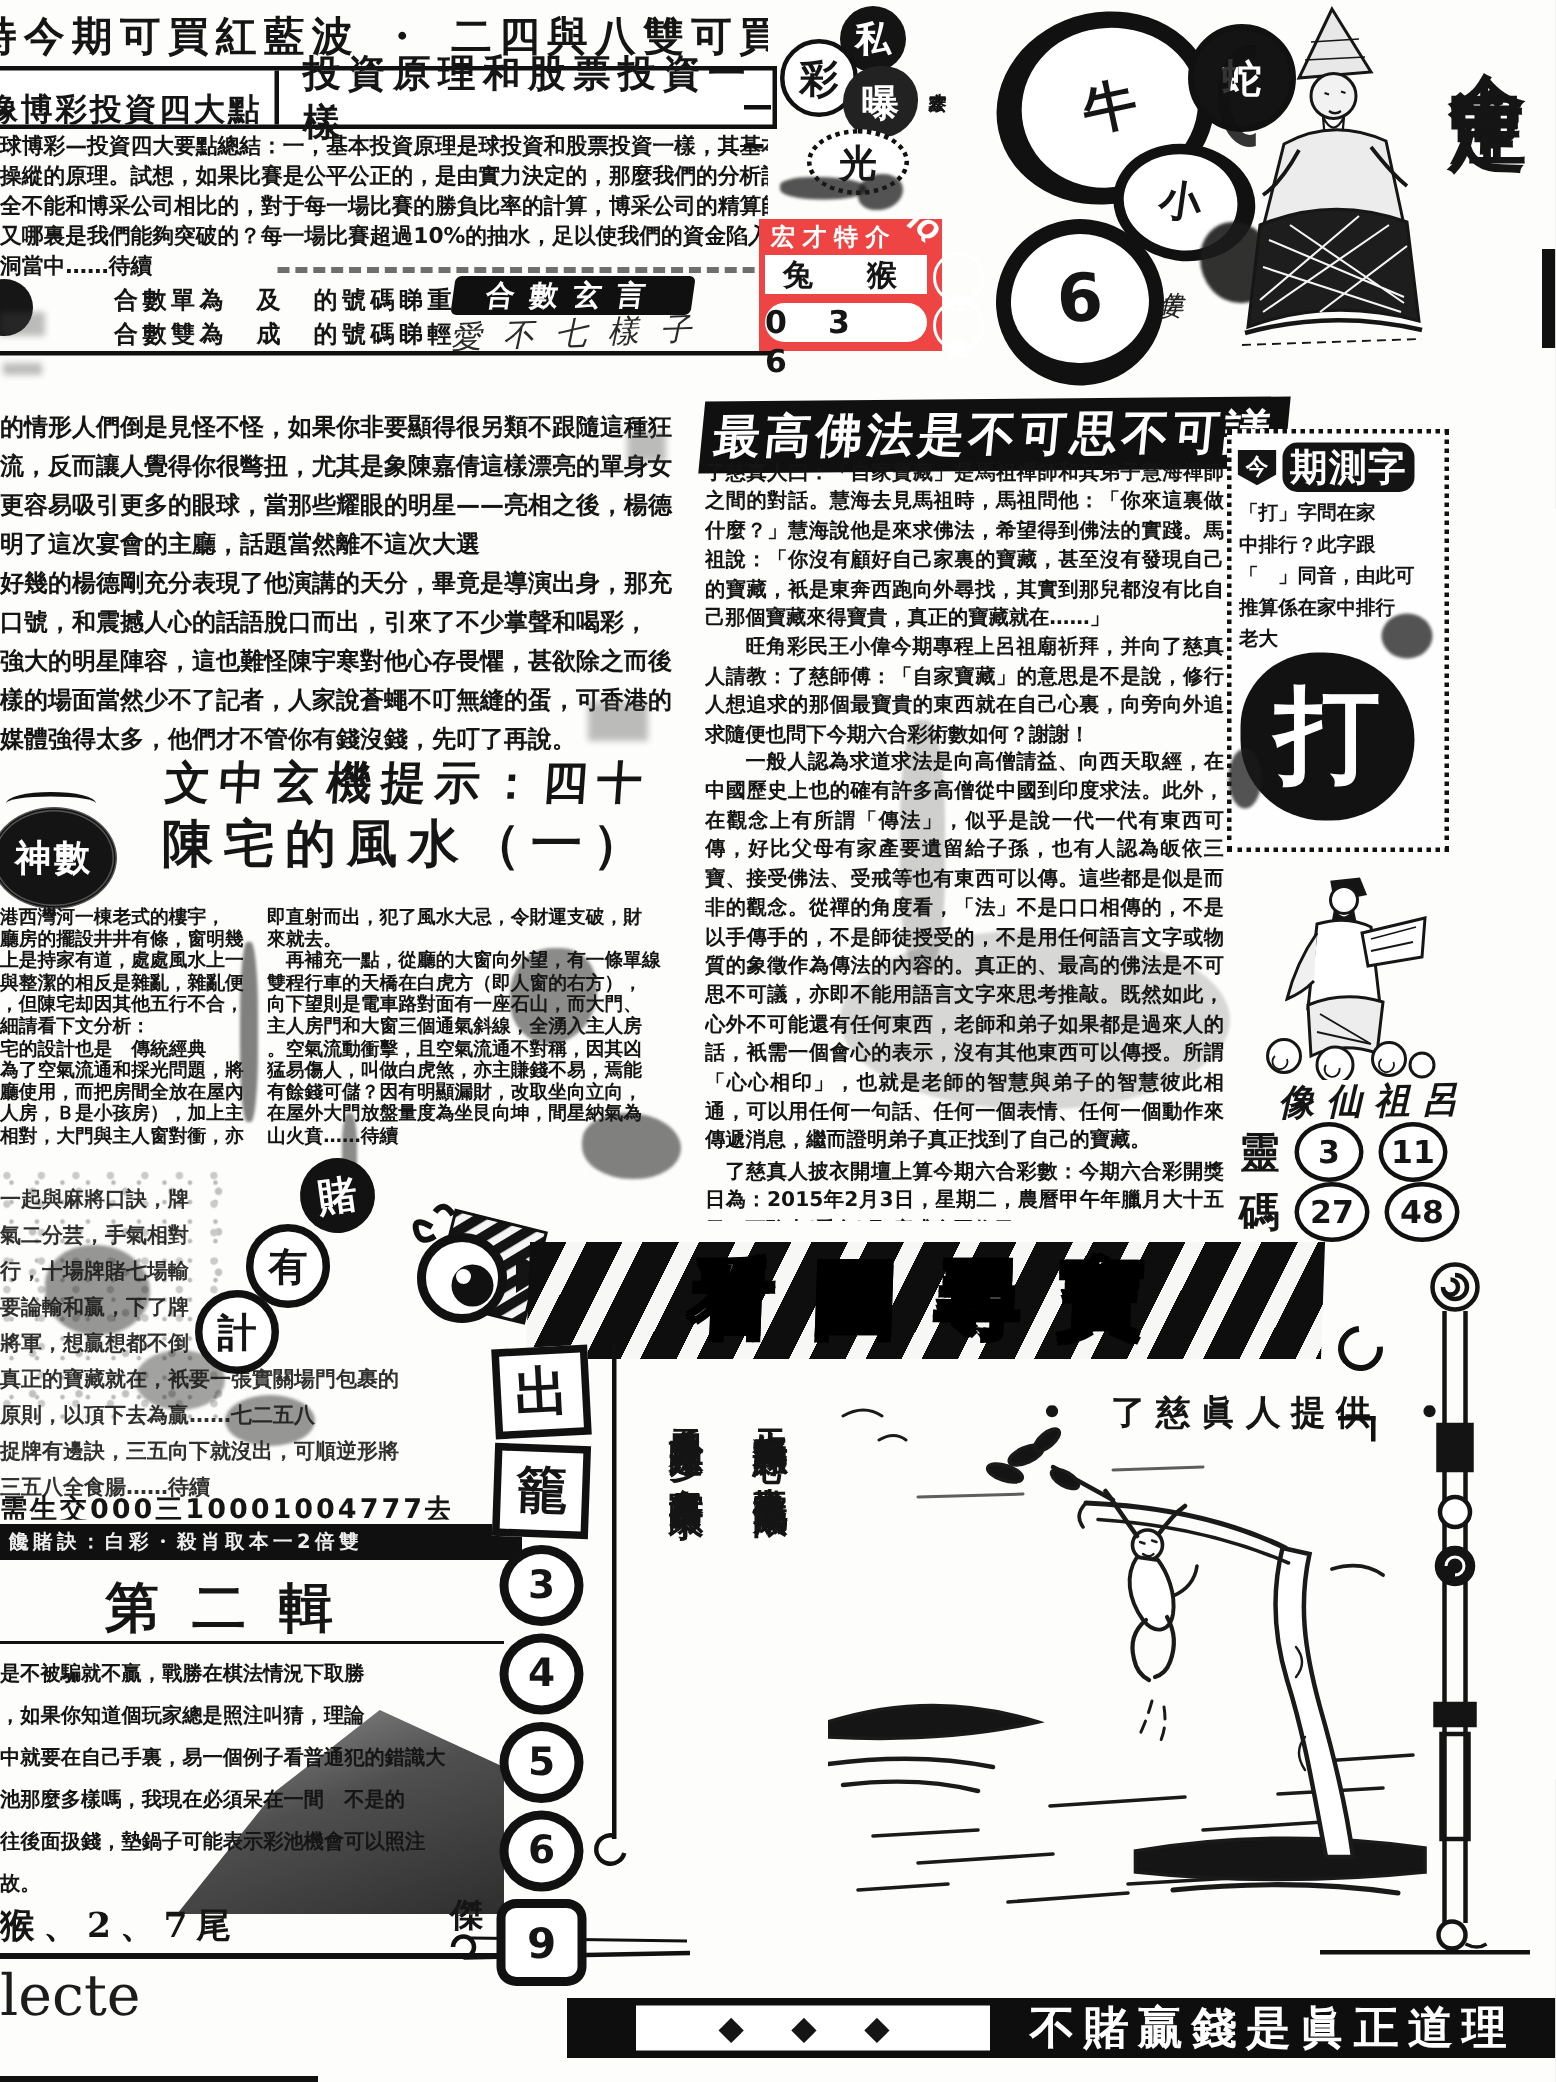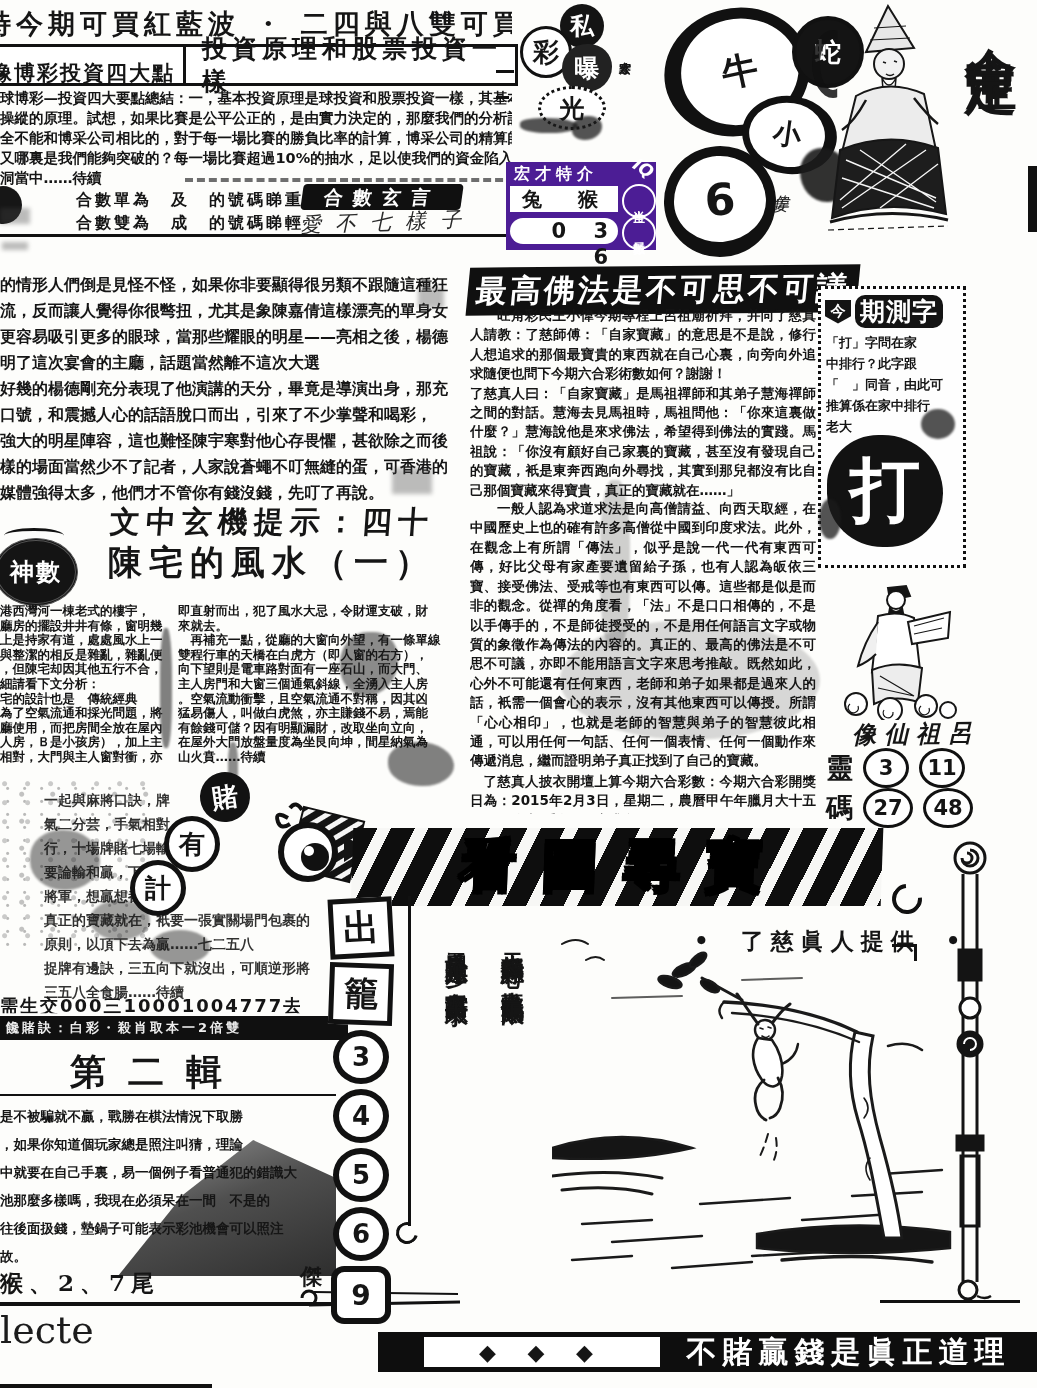--- a/index.html
+++ b/index.html
@@ -73,26 +73,26 @@
     <div class="abs serif heavy" style="left:2px;top:22px;width:46px;height:46px;border-radius:50%;background:#fff;border:3px solid #111;font-size:26px;display:flex;align-items:center;justify-content:center;">彩</div>
     <div class="abs serif heavy" style="left:44px;top:40px;width:50px;height:48px;border-radius:50% 46% 52% 48%;background:#222;color:#fff;font-size:25px;display:flex;align-items:center;justify-content:center;">曝</div>
     <div class="abs serif heavy" style="left:20px;top:82px;width:62px;height:38px;border-radius:50%;background:#fff;border:3px dotted #111;font-size:25px;display:flex;align-items:center;justify-content:center;">光</div>
     <div class="abs v" style="left:98px;top:48px;font-size:12px;font-weight:bold;">察宏才</div>
   </div>
   <div class="blob" style="left:520px;top:118px;width:58px;height:15px;border-radius:40% 60% 50% 50%;"></div>
   <div class="blob" style="left:572px;top:116px;width:30px;height:24px;border-radius:55% 45% 60% 40%;"></div>
   <div class="rule" style="left:496px;top:70px;width:18px;height:3px;"></div>
   <div class="rule" style="left:496px;top:96px;width:13px;height:3px;"></div>
 
-  <div class="abs" style="left:506px;top:162px;width:150px;height:88px;background:#4c1d95;">
+  <div class="abs" style="left:506px;top:146px;width:122px;height:88px;background:#ef4444;">
     <div class="abs heavy" style="left:8px;top:2px;color:#fff;font-size:16px;letter-spacing:5px;">宏才特介</div>
     <div class="abs heavy" style="right:2px;top:-4px;color:#fff;font-size:17px;font-style:italic;transform:rotate(34deg);">IQ</div>
     <div class="abs heavy serif" style="left:4px;top:24px;width:108px;height:26px;background:#fff;font-size:20px;letter-spacing:8px;text-align:center;line-height:26px;">兔　猴</div>
     <div class="abs v heavy" style="left:116px;top:22px;width:30px;height:30px;border-radius:50%;border:2px solid #fff;color:#fff;font-size:12px;display:flex;align-items:center;justify-content:center;line-height:1;">生肖</div>
-    <div class="abs heavy" style="left:4px;top:56px;width:108px;height:26px;background:#fff;font-size:21px;letter-spacing:10px;text-align:right;line-height:26px;border-radius:13px;">0 3 6</div>
+    <div class="abs heavy" style="left:4px;top:56px;width:108px;height:26px;background:#fff;font-size:21px;letter-spacing:10px;text-align:left;line-height:26px;border-radius:13px;">0 3 6</div>
     <div class="abs v heavy" style="left:116px;top:54px;width:30px;height:30px;border-radius:50%;border:2px solid #fff;color:#fff;font-size:12px;display:flex;align-items:center;justify-content:center;line-height:1;">尾數</div>
   </div>
 
   <div class="egg serif heavy" style="left:664px;top:8px;width:118px;height:106px;border:11px solid #111;border-left-width:17px;transform:rotate(-12deg);font-size:36px;">
     <span>牛</span>
     </div>
   <div class="egg serif heavy" style="left:792px;top:16px;width:64px;height:64px;background:#141414;color:#fff;border:4px solid #111;font-size:26px;">
     <span>蛇</span>
     </div>
   <div class="egg serif heavy" style="left:742px;top:96px;width:76px;height:64px;border:7px solid #111;border-right-width:12px;transform:rotate(8deg);font-size:28px;">
@@ -169,22 +169,22 @@
     <div class="line">在屋外大門放盤量度為坐艮向坤，間星納氣為</div>
     <div class="line">山火賁……待續</div>
   </div>
   <div class="blob" style="left:160px;top:628px;width:12px;height:120px;border-radius:40%;opacity:.55;"></div>
   <div class="blob" style="left:340px;top:632px;width:58px;height:64px;border-radius:50% 42% 58% 46%;opacity:.5;"></div>
   <div class="blob" style="left:388px;top:742px;width:66px;height:44px;border-radius:44% 56% 48% 52%;opacity:.55;"></div>
   <div class="blob" style="left:228px;top:742px;width:10px;height:52px;border-radius:40%;opacity:.5;"></div>
 
   <div class="abs fo-hl serif" style="left:468px;top:266px;">最高佛法是不可思不可議</div>
   <div class="abs just" style="left:470px;top:306px;width:346px;height:508px;overflow:hidden;font-size:13.5px;line-height:19.4px;font-weight:bold;">
+    <p style="margin:0;">了慈真人曰：「自家寶藏」是馬祖禪師和其弟子慧海禪師之間的對話。慧海去見馬祖時，馬祖問他：「你來這裏做什麼？」慧海說他是來求佛法，希望得到佛法的實踐。馬祖說：「你沒有顧好自己家裏的寶藏，甚至沒有發現自己的寶藏，衹是東奔西跑向外尋找，其實到那兒都沒有比自己那個寶藏來得寶貴，真正的寶藏就在……」</p>
     <p style="margin:0;text-indent:2em;">旺角彩民王小偉今期專程上呂祖廟祈拜，并向了慈真人請教：了慈師傅：「自家寶藏」的意思是不是說，修行人想追求的那個最寶貴的東西就在自己心裏，向旁向外追求隨便也問下今期六合彩術數如何？謝謝！</p>
-    <p style="margin:0;">了慈真人曰：「自家寶藏」是馬祖禪師和其弟子慧海禪師之間的對話。慧海去見馬祖時，馬祖問他：「你來這裏做什麼？」慧海說他是來求佛法，希望得到佛法的實踐。馬祖說：「你沒有顧好自己家裏的寶藏，甚至沒有發現自己的寶藏，衹是東奔西跑向外尋找，其實到那兒都沒有比自己那個寶藏來得寶貴，真正的寶藏就在……」</p>
     <p style="margin:0;text-indent:2em;font-family:Liberation Mono, monospace;">一般人認為求道求法是向高僧請益、向西天取經，在中國歷史上也的確有許多高僧從中國到印度求法。此外，在觀念上有所謂「傳法」，似乎是說一代一代有東西可傳，好比父母有家產要遺留給子孫，也有人認為皈依三寶、接受佛法、受戒等也有東西可以傳。這些都是似是而非的觀念。從禪的角度看，「法」不是口口相傳的，不是以手傳手的，不是師徒授受的，不是用任何語言文字或物質的象徵作為傳法的內容的。真正的、最高的佛法是不可思不可議，亦即不能用語言文字來思考推敲。既然如此，心外不可能還有任何東西，老師和弟子如果都是過來人的話，衹需一個會心的表示，沒有其他東西可以傳授。所謂「心心相印」，也就是老師的智慧與弟子的智慧彼此相通，可以用任何一句話、任何一個表情、任何一個動作來傳遞消息，繼而證明弟子真正找到了自己的寶藏。</p>
     <p style="margin:0;text-indent:1em;">了慈真人披衣開壇上算今期六合彩數：今期六合彩開獎日為：2015年2月3日，星期二，農曆甲午年臘月大十五日，丁醜水(季冬)月 庚戌金平收日</p>
 
   </div>
   <div class="blob" style="left:560px;top:620px;width:260px;height:120px;border-radius:50%;opacity:.16;"></div>
   <div class="blob" style="left:600px;top:480px;width:30px;height:170px;border-radius:40%;opacity:.2;"></div>
 
   <div class="abs" style="left:818px;top:286px;width:142px;height:276px;border:3px dotted #111;background:#fefefe;">
     <div style="display:flex;align-items:center;gap:4px;margin:6px 4px 2px 4px;">
       <span style="width:26px;height:24px;background:#141414;color:#fff;font-weight:900;font-size:15px;display:inline-flex;align-items:center;justify-content:center;clip-path:polygon(0 0,100% 0,100% 70%,50% 100%,0 70%);">今</span>
@@ -228,21 +228,21 @@
     <span class="circ" style="width:40px;height:34px;font-size:21px;">3</span>
     <span class="circ" style="width:40px;height:34px;font-size:21px;">11</span>
   </div>
   <div class="abs" style="left:826px;top:788px;display:flex;align-items:center;gap:10px;">
     <span class="serif" style="font-size:27px;font-weight:900;">碼</span>
     <span class="circ" style="width:44px;height:34px;font-size:21px;">27</span>
     <span class="circ" style="width:44px;height:34px;font-size:21px;">48</span>
   </div>
 
   <div class="grain" style="left:0;top:778px;width:150px;height:170px;"></div>
-  <div class="abs" style="left:0;top:788px;width:266px;font-size:14px;line-height:24px;font-weight:bold;opacity:.88;padding-left:44px;">
+  <div class="abs" style="left:0;top:788px;width:266px;font-size:14px;line-height:24px;font-weight:bold;opacity:.88;">
     <div class="line" style="width:152px;">一起與麻將口訣，牌</div>
     <div class="line" style="width:152px;">氣二分芸，手氣相對</div>
     <div class="line" style="width:152px;">行，十場牌賭七場輸</div>
     <div class="line" style="width:152px;">要論輸和贏，下了牌</div>
     <div class="line" style="width:152px;">將軍，想贏想都不倒</div>
     <div class="line">真正的寶藏就在，衹要一張實關場門包裹的</div>
     <div class="line">原則，以頂下去為贏……七二五八</div>
     <div class="line">捉牌有邊訣，三五向下就沒出，可順逆形將</div>
     <div class="line">三五八全食腸……待續</div>
   </div>

